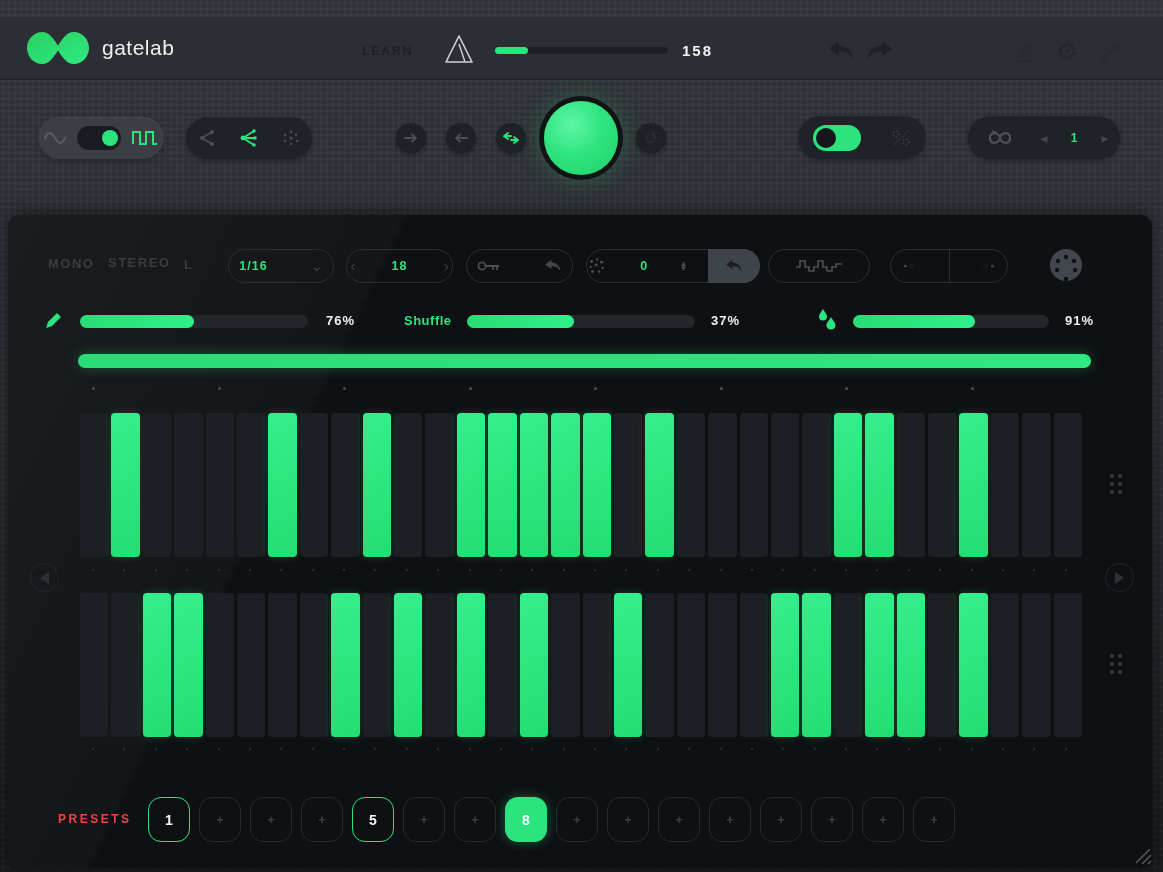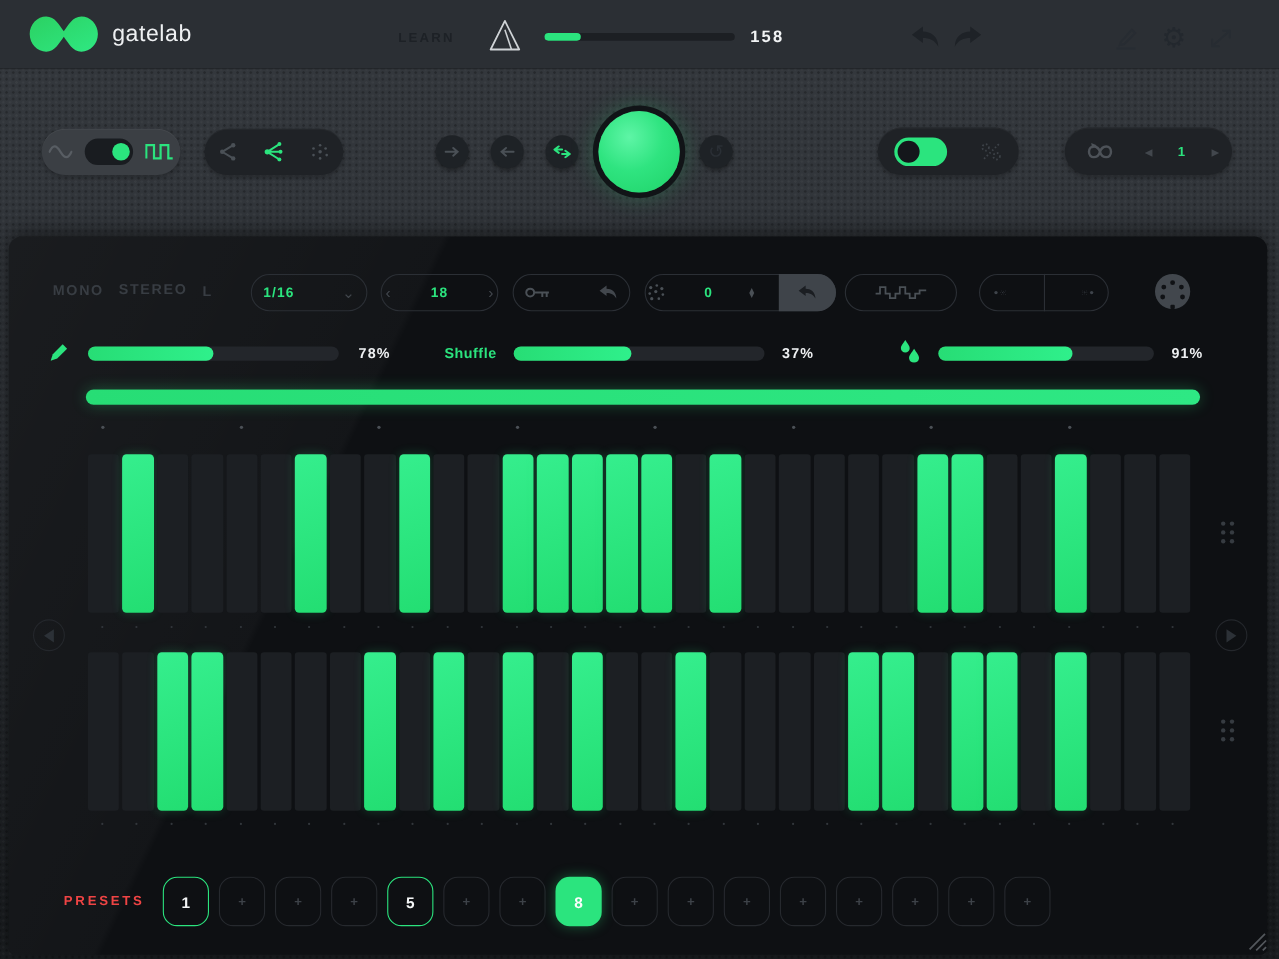--- a/index.html
+++ b/index.html
@@ -6,21 +6,21 @@
   *{box-sizing:border-box;font-family:"Liberation Sans",sans-serif;}
   .app{position:relative;width:1163px;height:872px;overflow:hidden;
     background:linear-gradient(#34383d 0%,#2e3237 45%,#1a1d20 100%);}
   .app::before{content:"";position:absolute;inset:0;
     background-image:radial-gradient(rgba(255,255,255,.035) 1px,transparent 1.3px),
                      radial-gradient(rgba(0,0,0,.25) 1px,transparent 1.3px);
     background-size:6px 6px,6px 6px;background-position:0 0,3px 3px;pointer-events:none;}
   .abs{position:absolute;}
 
   
-  .topbar{position:absolute;left:0;top:0;width:1163px;height:62px;background:#2b2f34;
+  .topbar{position:absolute;left:0;top:17px;width:1163px;height:62px;background:#2b2f34;
     box-shadow:0 1px 0 rgba(0,0,0,.35);z-index:5;text-align:center;}
   .appname{position:absolute;left:102px;top:19px;font-size:21px;font-weight:400;
     color:#eef0f2;letter-spacing:.5px;}
   .learn{position:absolute;left:362px;top:27px;font-size:12px;font-weight:700;
     letter-spacing:2px;color:#1d2126;}
   .tempo-track{position:absolute;left:495px;top:30px;width:173px;height:7px;border-radius:4px;
     background:#1c1f23;}
   .tempo-fill{height:100%;border-radius:4px;background:#2be47e;}
   .tempo-val{position:absolute;left:682px;top:25px;font-size:15px;font-weight:700;
     letter-spacing:2px;color:#f1f3f4;}
@@ -314,21 +314,21 @@
       <rect x="16" y="30" width="4" height="4" rx="1"></rect>
         </g>
     </svg>
 
     <svg class="abs" style="left:36px;top:96px" width="19" height="19" viewBox="0 0 19 19">
       <path d="M2 17 L4 11 L13 2 L17 6 L8 15 Z" fill="#2be47e"></path>
     </svg>
     <div class="slider" style="left:72px;top:100px;width:228px">
       <div class="fill" style="width: 50%;"></div>
     </div>
-    <span class="pct" style="left:318px;top:98px">78%</span>
+    <span class="pct" style="left:318px;top:98px">76%</span>
 
     <span class="glabel" style="left:396px;top:98px">Shuffle</span>
     <div class="slider" style="left:459px;top:100px;width:228px">
       <div class="fill" style="width: 47%;"></div>
     </div>
     <span class="pct" style="left:703px;top:98px">37%</span>
 
     <svg class="abs" style="left:808px;top:93px" width="22" height="24" viewBox="0 0 22 24">
       <path d="M7 1 C9 4.5 11 6 11 8.5 A4 4 0 0 1 3 8.5 C3 6 5 4.5 7 1 Z" fill="#2be47e"></path>
       <path d="M15 9 C17.4 13 19.5 14.8 19.5 17.6 A4.6 4.6 0 0 1 10.4 17.6 C10.4 14.8 12.6 13 15 9 Z" fill="#2be47e"></path>

